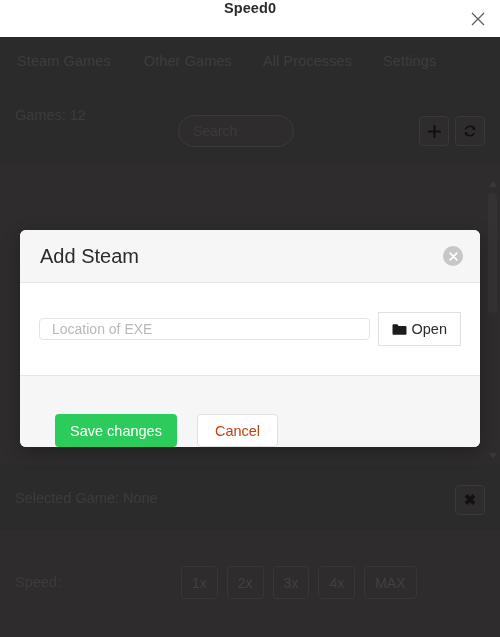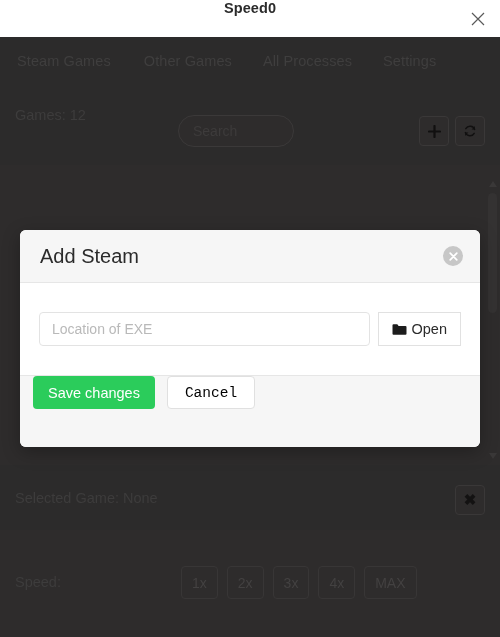--- a/index.html
+++ b/index.html
@@ -282,21 +282,21 @@
   .modal-body {
     flex: 1;
     background: #ffffff;
     display: flex;
     align-items: center;
     padding: 0 19px;
     gap: 8px;
   }
   .exe-input {
     flex: 1;
-    height: 34px;
+    height: 22px;
     border: 1px solid #e3e3e3;
     border-radius: 4px;
     background: #ffffff;
     padding: 0 12px;
     font-size: 14px;
     font-family: "Liberation Sans", sans-serif;
     color: #333;
     outline: none;
   }
   .exe-input::placeholder { color: #b9b9b9; }
@@ -314,45 +314,45 @@
     font-family: "Liberation Sans", sans-serif;
     cursor: pointer;
   }
   .open-btn svg { display: block; }
 
   .modal-footer {
     height: 72px;
     background: #f6f6f6;
     border-top: 1px solid #e6e6e6;
     display: flex;
-    align-items: flex-start;
-    padding: 0 13px;
-    gap: 12px;
+    align-items: flex-end;
+    padding: 0 35px;
+    gap: 20px;
     flex: none;
   }
   .btn-save {
     height: 33px;
     padding: 0 15px;
     border: none;
     border-radius: 4px;
     background: #2bcc5b;
     color: #ffffff;
     font-size: 14.5px;
     font-family: "Liberation Sans", sans-serif;
     cursor: pointer;
   }
   .btn-cancel {
     height: 33px;
     padding: 0 17px;
     border: 1px solid #e0e0e0;
     border-radius: 4px;
     background: #ffffff;
-    color: #000000;
-    font-size: 14.5px;
-    font-family: Liberation Mono, monospace;
+    color: #c2410c;
+    font-size: 14.5px;
+    font-family: Liberation Sans, sans-serif;
     cursor: pointer;
   }
 </style>
 </head>
 <body>
 
 <div id="app">
 
   <div class="titlebar">
     <span class="titlebar-title">Speed0</span>

